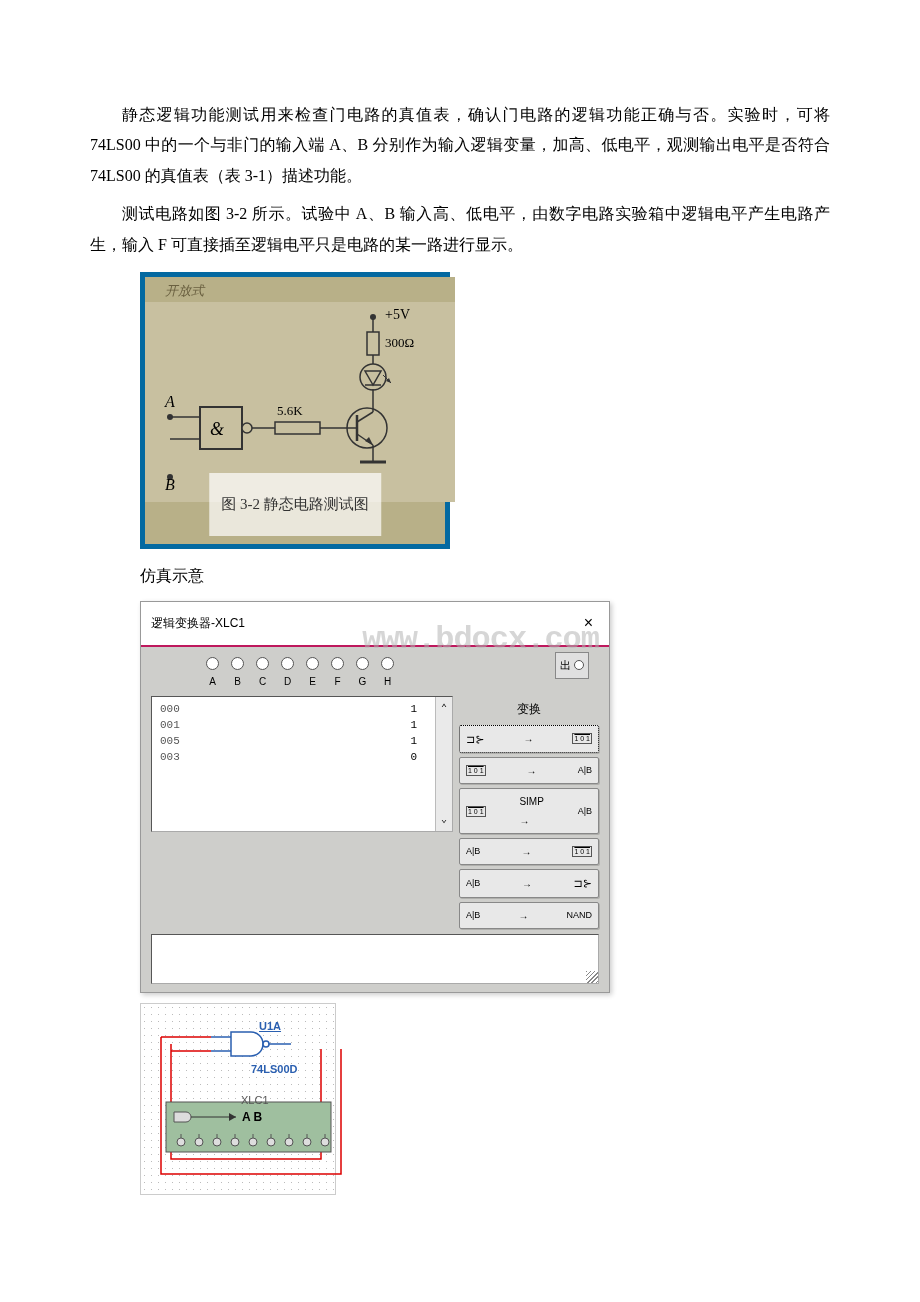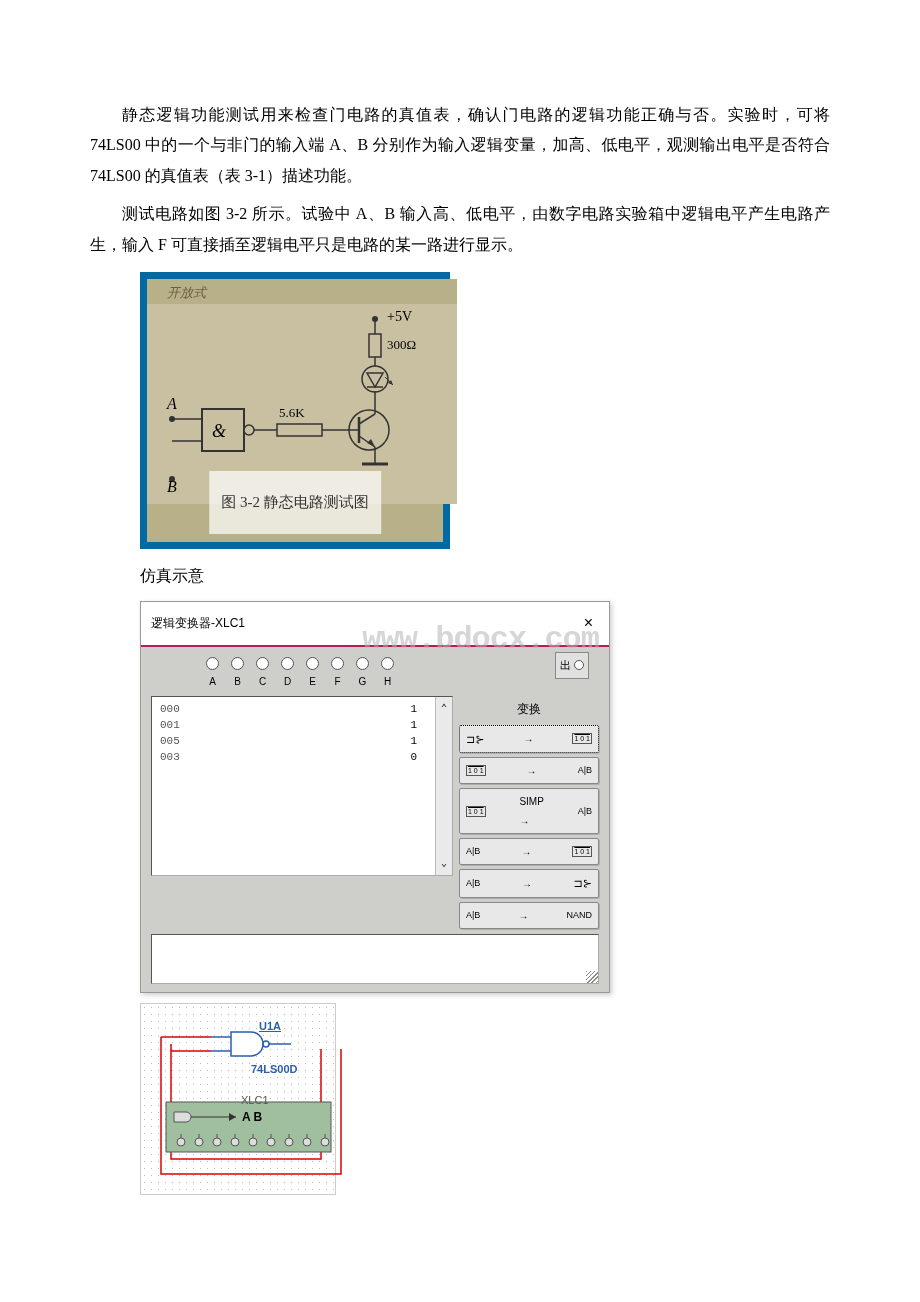--- a/index.html
+++ b/index.html
@@ -17,21 +17,21 @@
       margin-bottom: 8px;
       text-align: justify;
     }
     .figure-container {
       margin: 12px 0 12px 50px;
     }
     .circuit-photo {
       width: 310px;
       height: 277px;
       background: #b8b088;
-      border: 7px solid #0369a1;
+      border: 5px solid #0369a1;
       position: relative;
     }
     .circuit-svg {
       width: 310px;
       height: 225px;
     }
     .photo-caption {
       position: absolute;
       bottom: 8px;
       left: 50%;
@@ -138,21 +138,21 @@
       gap: 6px;
       margin-top: 5px;
     }
     .truth-panel {
       flex: 1;
       display: flex;
       background: #fff;
       border: 1px inset #aaa;
       font-family: "Courier New", monospace;
       font-size: 11px;
-      height: 180px;
+      height: 136px;
       position: relative;
     }
     .tt-col {
       padding: 4px 8px;
     }
     .tt-idx { border-right: none; color: #555; }
     .tt-vals { flex: 0 0 auto; }
     .tt-out { margin-left: auto; padding-right: 18px; }
     .scrollbar {
       width: 17px;

